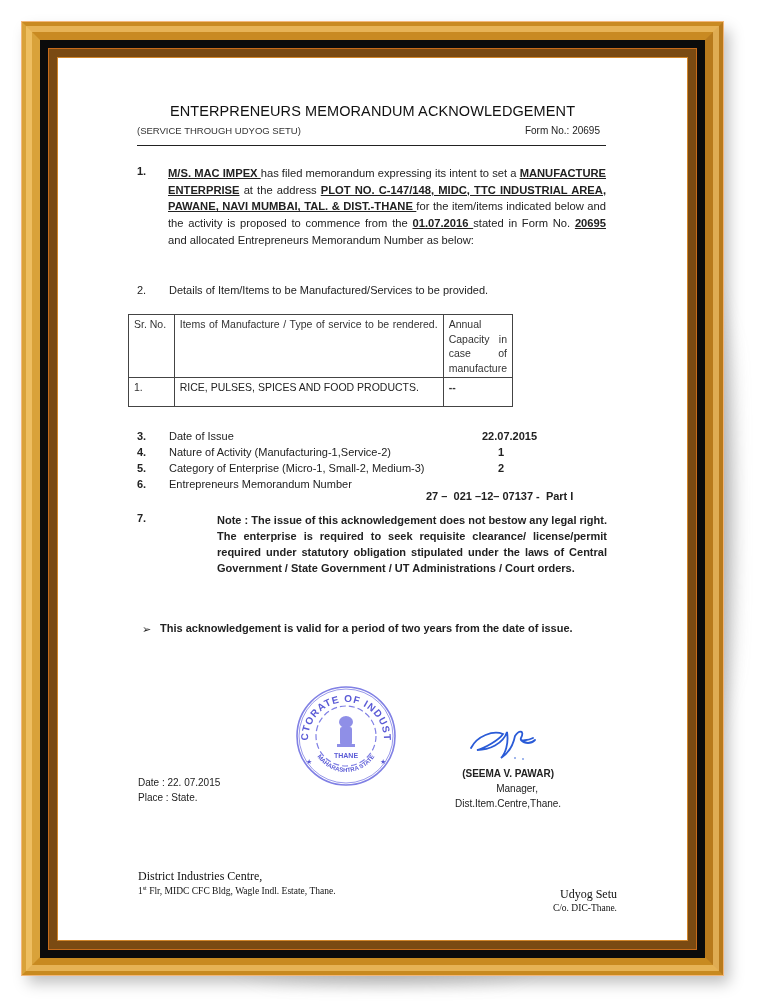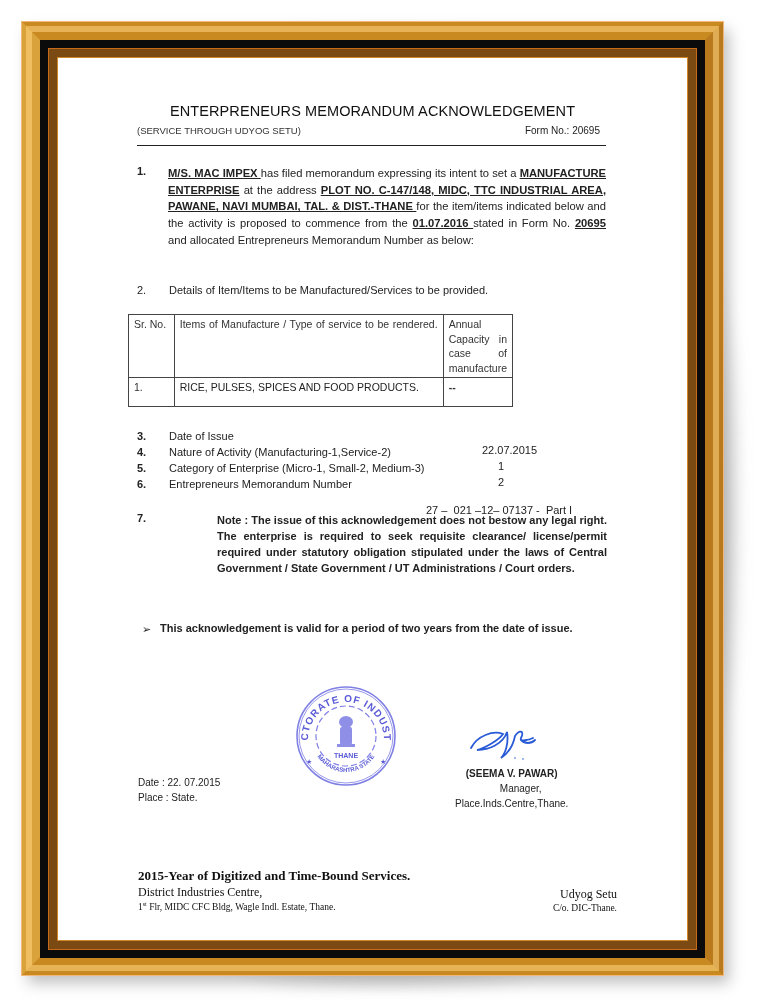--- a/index.html
+++ b/index.html
@@ -27,21 +27,21 @@
   .item2 .n { display:inline-block; width:32px; }
   table.items { position:absolute; left:70px; top:256px; width:385px; border-collapse:collapse; font-size:10.5px; color:#333; }
   table.items td { border:1.3px solid #444; vertical-align:top; padding:2px 5px; line-height:14.5px; }
   table.items td.c1 { width:37px; }
   table.items td.c2 { width:282px; text-align:justify; text-align-last:justify; }
   table.items tr.body td { height:24px; }
   table.items tr.body td.c2 { text-align-last:auto; font-weight:normal; color:#222; }
   .kv { position:absolute; left:79px; font-size:11px; color:#222; }
   .kv .n { display:inline-block; width:32px; font-weight:bold; }
   .kv .l { display:inline-block; }
-  .kvv { position:absolute; font-size:11px; font-weight:normal; color:#222;margin-top:14px; }
+  .kvv { position:absolute; font-size:11px; font-weight:bold; color:#222; }
   .note { position:absolute; left:159px; width:390px; top:454px; font-size:11px; line-height:16px; font-weight:bold; text-align:justify; color:#222; }
   .bullet { position:absolute; left:84px; top:565px; font-size:11px; color:#222; }
   .valid { position:absolute; left:102px; width:430px; top:562px; font-size:11px; line-height:16px; font-weight:bold; color:#222; }
   .seal { position:absolute; left:236px; top:626px; width:104px; height:104px; }
   .sig { position:absolute; left:405px; top:660px; width:100px; height:45px; }
   .signer { position:absolute; left:397px; top:708px; font-size:10px; line-height:15px; color:#222; text-align:center; }
   .signer .name { font-weight:bold; }
   .dateplace { position:absolute; left:80px; top:717px; font-size:10px; line-height:15px; color:#222; }
   .footer { position:absolute; left:80px; right:70px; top:810px; font-family:"Liberation Serif", serif; color:#111; }
   .footer .f1 { font-weight:bold; font-size:13px; }
@@ -144,30 +144,29 @@
 
     <svg class="sig" viewBox="0 0 100 45">
       <path d="M 8 30 C 14 18, 30 12, 40 16 C 36 22, 22 30, 14 32 C 26 32, 40 26, 44 14 C 46 26, 42 36, 38 40 C 44 36, 50 28, 52 18 C 56 12, 62 12, 58 20 C 56 24, 66 22, 70 20 M 58 22 C 62 26, 68 26, 72 22" fill="none" stroke="#2a5bd7" stroke-width="1.8" stroke-linecap="round"></path>
       <circle cx="52" cy="40" r="0.8" fill="#2a5bd7"></circle>
       <circle cx="60" cy="41" r="0.8" fill="#2a5bd7"></circle>
     </svg>
 
     <div class="signer">
       <div class="name">(SEEMA V. PAWAR)</div>
       <div style="padding-left:18px;">Manager,</div>
-      <div>Place.Inds.Centre,Thane.</div>
+      <div>Dist.Item.Centre,Thane.</div>
     </div>
 
     <div class="dateplace">
       <div>Date  : 22. 07.2015</div>
       <div>Place :  State.</div>
     </div>
 
     <div class="footer">
-      <div class="f1">2015-Year of Digitized and Time-Bound Services.</div>
       <div class="f2">District Industries Centre,</div>
       <div class="f3"><span>1</span><sup style="font-size:6px;">st</sup><span> Flr, MIDC CFC Bldg, Wagle Indl. Estate, Thane.</span></div>
       <div class="r f2" style="top:18px;">Udyog Setu</div>
       <div class="r f3" style="top:34px;">C/o. DIC-Thane.</div>
     </div>
 
   </div>
 </div>
 
 </body></html>

